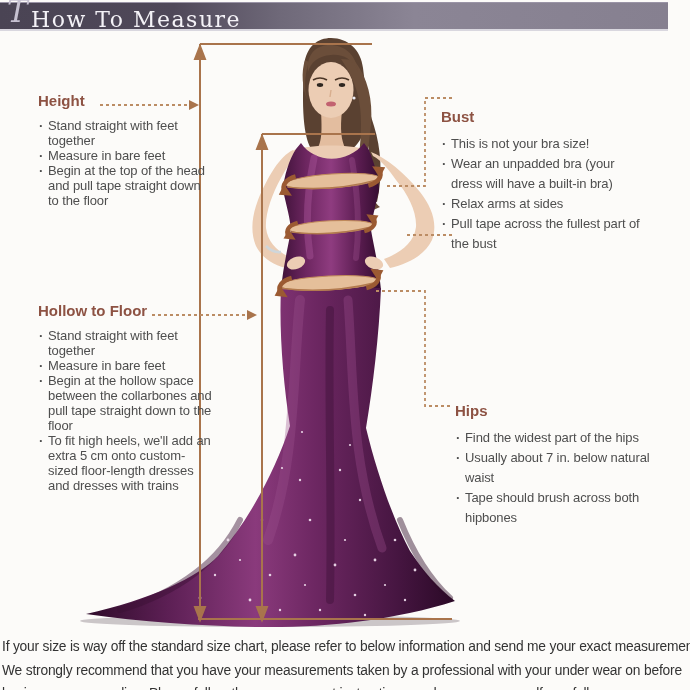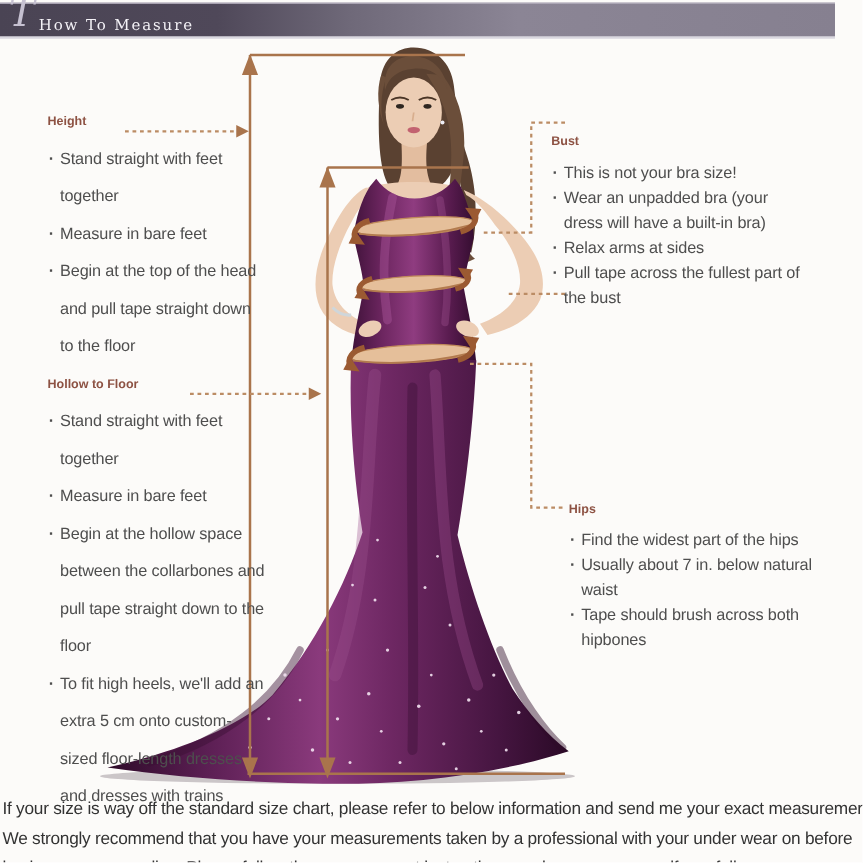--- a/index.html
+++ b/index.html
@@ -4,29 +4,29 @@
 <style>
   html,body{margin:0;padding:0;background:#fff;}
   .page{position:relative;width:690px;height:690px;background:#fcfbf9;overflow:hidden;
         font-family:"Liberation Sans",sans-serif;}
   
   .header-bar{position:absolute;left:0;top:2px;width:668px;height:26px;
     background:linear-gradient(90deg,var(--header-dark,#4a4454) 0%,#4f4859 26%,#6f6979 42%,var(--header-light,#8b8595) 62%,#868090 100%);
     border-top:1px solid #9a94a6;box-shadow:0 2px 0 #d9d7df;}
   .header-ornament{position:absolute;left:7px;top:-7px;font-family:"DejaVu Serif",serif;
     font-style:italic;font-size:31px;color:#c6c1d1;line-height:1;}
-  .header-title{position:absolute;left:31px;top:10px;font-family:"DejaVu Serif",serif;
-    font-size:12px;letter-spacing:1.5px;color:#f4f2f7;white-space:nowrap;}
+  .header-title{position:absolute;left:31px;top:4px;font-family:"DejaVu Serif",serif;
+    font-size:22px;letter-spacing:1.5px;color:#f4f2f7;white-space:nowrap;}
   
   .canvas{position:absolute;left:0;top:0;width:690px;height:690px;}
   
   .section{position:absolute;}
-  .sec-title{font-size:10px;font-weight:bold;color:var(--title-brown,#8d5243);
+  .sec-title{font-size:15px;font-weight:bold;color:var(--title-brown,#8d5243);
     margin-bottom:9px;letter-spacing:0;}
-  .bullet{position:relative;padding-left:10px;font-size:13px;line-height:30px;
+  .bullet{position:relative;padding-left:10px;font-size:13px;line-height:15px;
     letter-spacing:-0.1px;color:var(--text-gray,#4e4e4e);}
   .bullet::before{content:"·";position:absolute;left:1px;top:0;font-weight:700;}
   .right .bullet{line-height:20px;}
   #sec-height{left:38px;top:92px;width:176px;}
   #sec-hollow{left:38px;top:302px;width:176px;}
   #sec-bust{left:441px;top:84px;width:202px;margin-top:24px;}
   #sec-waist{left:455px;top:224px;width:202px;}
   #sec-hips{left:455px;top:394px;width:202px;margin-top:8px;}
   
   .footer{position:absolute;left:2px;top:635px;width:688px;}

